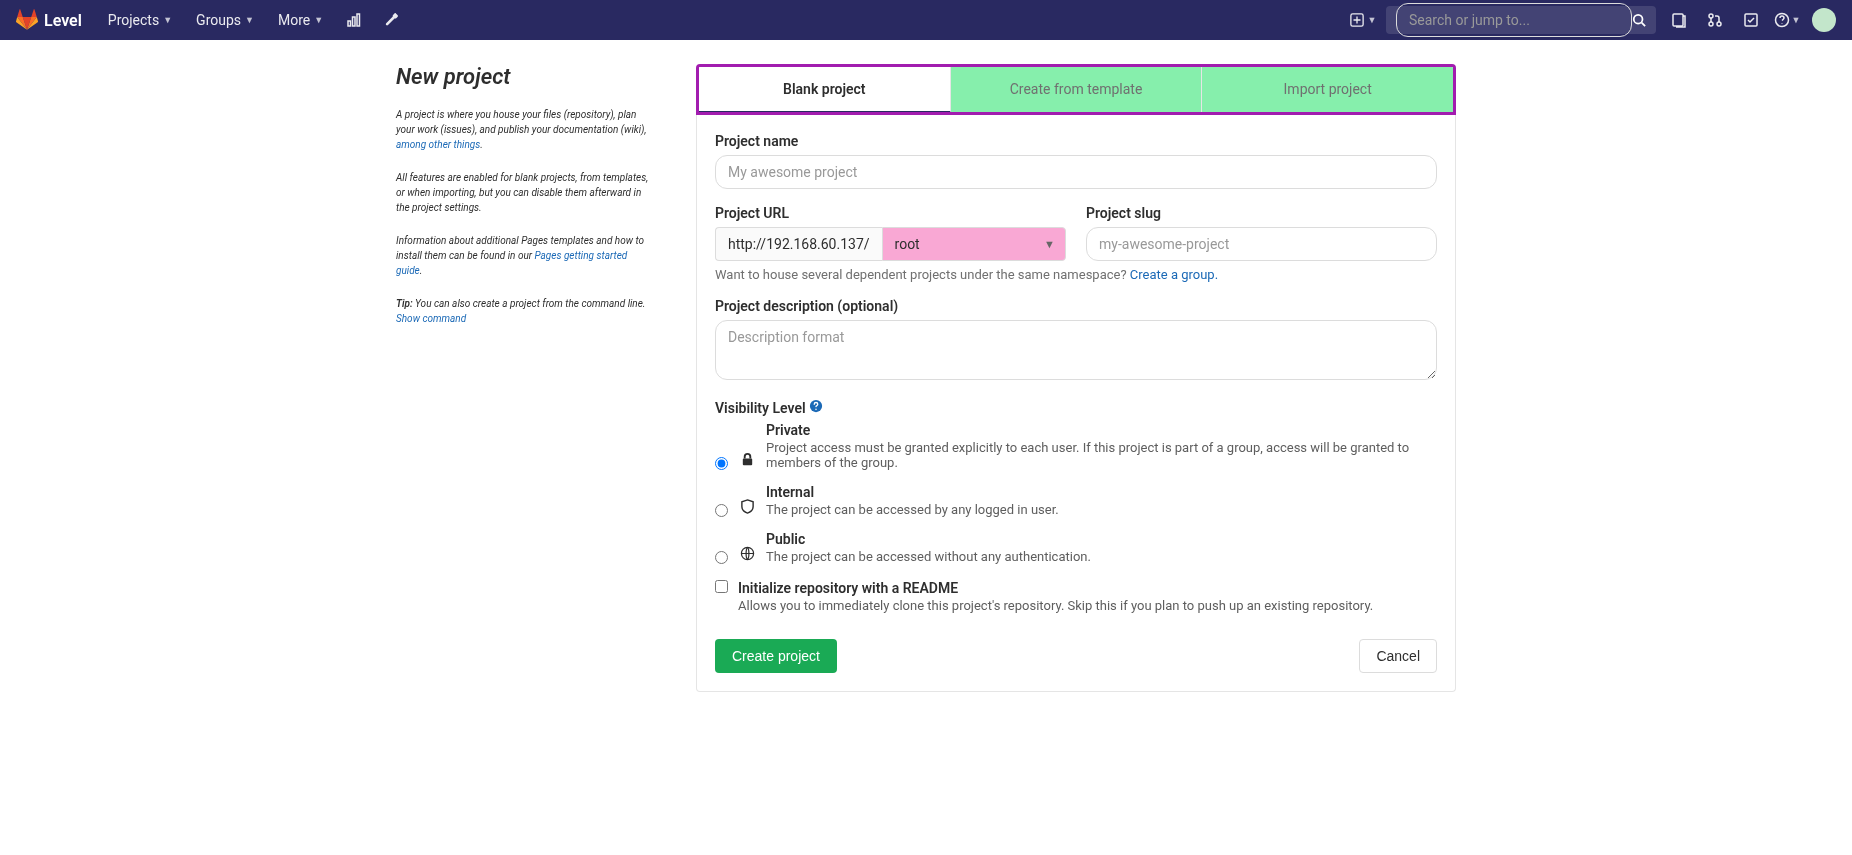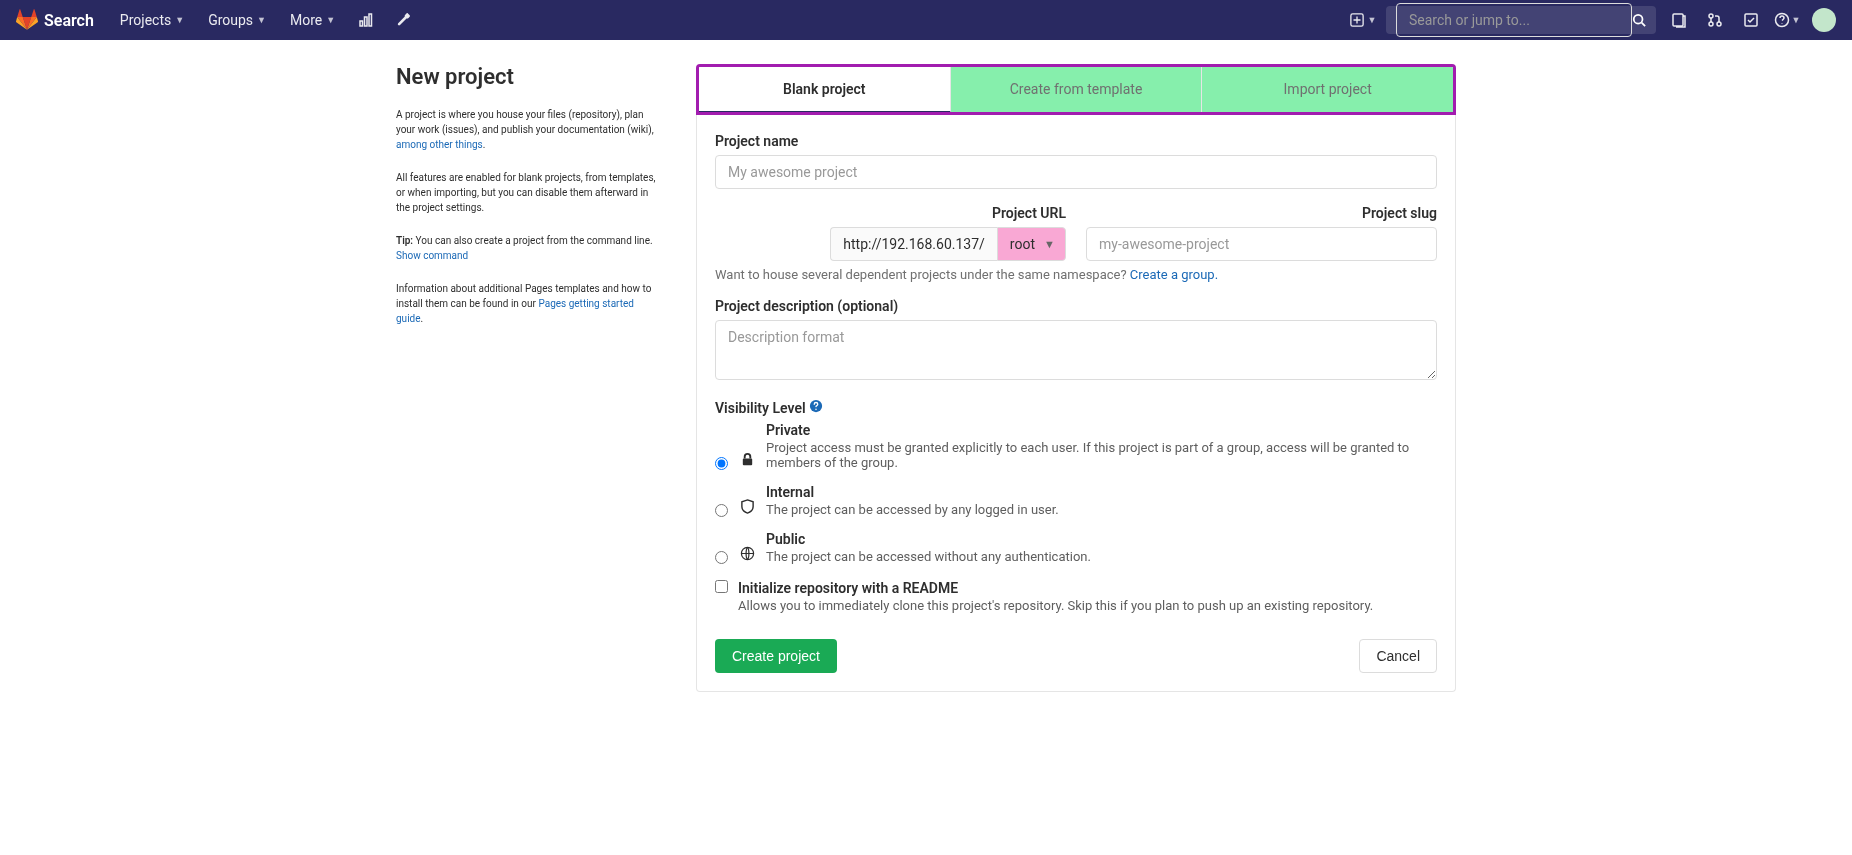--- a/index.html
+++ b/index.html
@@ -14,43 +14,43 @@
 .nav-icon-item { display: flex; align-items: center; justify-content: center; width: 34px; height: 40px; cursor: pointer; color: rgba(255,255,255,0.9); }
 .navbar-right { margin-left: auto; display: flex; align-items: center; gap: 2px; }
 .search-box { background: rgba(255,255,255,0.12); border-radius: 4px; display: flex; align-items: center; padding: 0 10px; height: 28px; width: 270px; margin: 0 4px; }
 .search-box input { background: transparent; border: none; color: #fff; outline: none; flex: 1; font-size: 13px; }
 .search-box input::placeholder { color: rgba(255,255,255,0.7); }
 .avatar { width: 24px; height: 24px; border-radius: 50%; background: #c3e6cb; margin-left: 6px; cursor: pointer; }
 .caret { font-size: 9px; opacity: 0.8; }
 
 
 .container { max-width: 1100px; margin: 0 auto; padding: 24px 20px; display: flex; gap: 40px; }
-.side { width: 260px; flex-shrink: 0; }
+.side { width: 260px; flex-shrink: 0; font-style: italic; }
 .main { flex: 1; }
 
 .side h1 { font-size: 22px; font-weight: 600; margin-bottom: 18px; }
 .side p { font-size: 10px; line-height: 1.5; color: #2e2e2e; margin-bottom: 18px; }
 .side .tip-label { font-weight: 600; }
 
 
 .tabs { display: flex; border: 3px solid #a21caf; border-radius: 4px 4px 0 0; overflow: hidden; }
 .tab { flex: 1; text-align: center; padding: 14px 10px; cursor: pointer; background: #86efac; color: #707070; font-size: 14px; border-right: 1px solid #e5e5e5; }
 .tab:last-child { border-right: none; }
 .tab.active { background: #fff; color: #2e2e2e; font-weight: 600; border-bottom: 2px solid #292961; margin-bottom: -1px; }
 
 .panel { border: 1px solid #e5e5e5; border-top: none; padding: 18px; border-radius: 0 0 4px 4px; }
 
 .form-group { margin-bottom: 16px; }
 .form-label { display: block; font-weight: 600; margin-bottom: 6px; font-size: 14px; }
 .form-row { display: flex; gap: 20px; align-items: flex-start; }
-.form-col { display: flex; flex-direction: column; align-items: flex-end; }
+.form-col { display: flex; flex-direction: column; }
 .form-col.url { flex: 1; }
 .form-col.slug { flex: 1; }
 
-input[type=text], textarea { border: 1px solid #dcdcdc; border-radius: 4px; padding: 8px 12px; font-size: 14px; width: 100%; font-family: inherit; }
+input[type=text], textarea { border: 1px solid #dcdcdc; border-radius: 12px; padding: 8px 12px; font-size: 14px; width: 100%; font-family: inherit; }
 input[type=text]::placeholder, textarea::placeholder { color: #999; }
 textarea { min-height: 60px; resize: vertical; }
 
 .url-group { display: flex; }
 .url-prefix { border: 1px solid #dcdcdc; border-right: none; border-radius: 4px 0 0 4px; padding: 8px 12px; background: #fafafa; font-size: 14px; color: #2e2e2e; }
 .url-select { border: 1px solid #dcdcdc; border-radius: 0 4px 4px 0; padding: 8px 30px 8px 12px; font-size: 14px; flex: 1; position: relative; cursor: pointer; background: #f9a8d4; }
 .url-select-caret { position: absolute; right: 10px; top: 50%; transform: translateY(-50%); color: #666; font-size: 11px; }
 
 .help-text { font-size: 13px; color: #707070; margin-top: 6px; }
 .name-input { width: 280px; }
@@ -80,21 +80,21 @@
     <div class="logo">
       <svg width="22" height="22" viewBox="0 0 36 36">
           <path fill="#e24329" d="M18 34L11 13h14z"></path>
           <path fill="#fc6d26" d="M18 34L11 13H2z"></path>
           <path fill="#fca326" d="M2 13l-2 7c-.2.6 0 1.2.5 1.6L18 34z"></path>
           <path fill="#e24329" d="M2 13h9L7 1c-.2-.6-1-.6-1.2 0z"></path>
           <path fill="#fc6d26" d="M18 34l7-21h9z"></path>
           <path fill="#fca326" d="M34 13l2 7c.2.6 0 1.2-.5 1.6L18 34z"></path>
           <path fill="#e24329" d="M34 13h-9l4-12c.2-.6 1-.6 1.2 0z"></path>
         </svg>
-      <span>Search</span>
+      <span>Level</span>
     </div>
     <div class="nav-item">
         <span>Projects</span>
         <span class="caret">▼</span>
       </div>
     <div class="nav-item">
         <span>Groups</span>
         <span class="caret">▼</span>
       </div>
     <div class="nav-item">
@@ -161,24 +161,24 @@
 </div>
 
 <div class="container">
   <div class="side">
     <h1>New project</h1>
     <p>
       <span>A project is where you house your files (repository), plan your work (issues), and publish your documentation (wiki), </span><a>among other things</a><span>.</span>
     </p>
     <p>All features are enabled for blank projects, from templates, or when importing, but you can disable them afterward in the project settings.</p>
     <p>
-      <span class="tip-label">Tip:</span><span> You can also create a project from the command line. </span><a>Show command</a>
+      <span>Information about additional Pages templates and how to install them can be found in our </span><a>Pages getting started guide</a><span>.</span>
     </p>
     <p>
-      <span>Information about additional Pages templates and how to install them can be found in our </span><a>Pages getting started guide</a><span>.</span>
+      <span class="tip-label">Tip:</span><span> You can also create a project from the command line. </span><a>Show command</a>
     </p>
   </div>
 
   <div class="main">
     <div class="tabs">
       <div class="tab active">Blank project</div>
       <div class="tab">Create from template</div>
       <div class="tab">Import project</div>
     </div>
 

